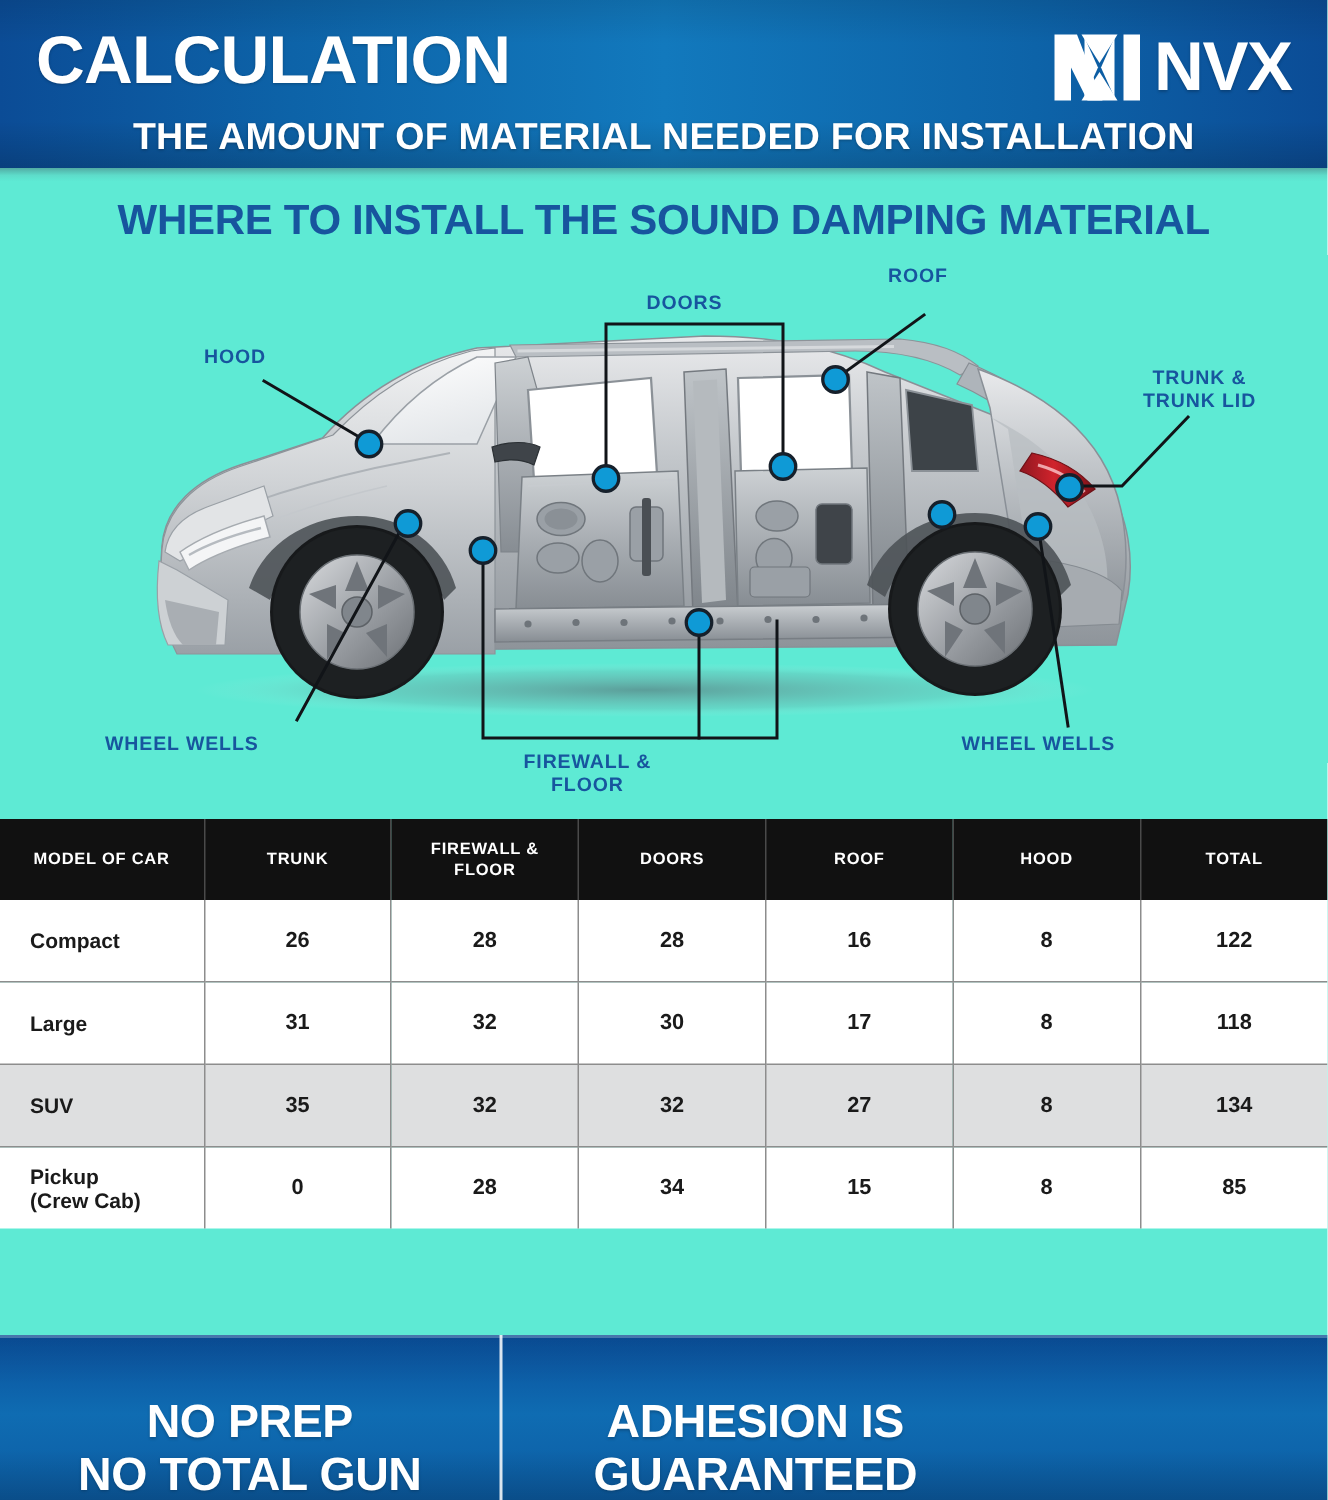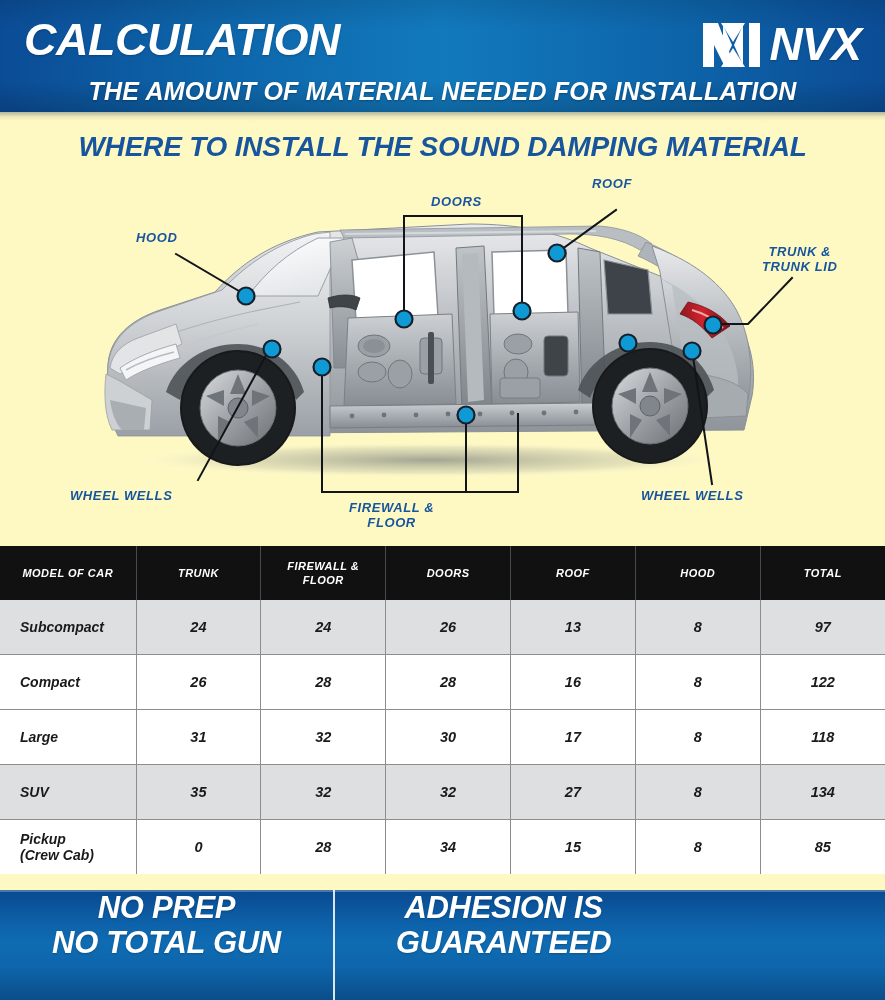--- a/index.html
+++ b/index.html
@@ -1,21 +1,21 @@
 <!DOCTYPE html>
 <html><head>
 <meta charset="utf-8">
 <style>
   html,body{margin:0;padding:0;background:#fff;}
   body{
     width:885px;height:1000px;overflow:hidden;
     font-family:"Liberation Sans", sans-serif;
     -webkit-font-smoothing:antialiased;
   }
-  .page{position:relative;width:885px;height:1000px;background:#fef9c3;font-style:italic;}
+  .page{position:relative;width:885px;height:1000px;background:#5eead4;}
 
   
   .header{
     position:relative;width:885px;height:112px;
     background:
       linear-gradient(180deg, rgba(0,0,0,0.10) 0%, rgba(0,0,0,0.0) 26%, rgba(0,0,0,0.0) 72%, rgba(0,0,0,0.17) 100%),
       linear-gradient(90deg,#0b4c96 0%,#0d63a8 22%,#1279bd 50%,#0d63a8 78%,#0b4c96 100%);
     overflow:hidden;
   }
   .header-top{
@@ -94,21 +94,21 @@
 
   
   .footer{
     position:absolute;left:0;top:890px;width:885px;height:110px;
     display:flex;
     background:
       linear-gradient(180deg, rgba(0,0,0,0.07) 0%, rgba(0,0,0,0) 30%, rgba(0,0,0,0) 70%, rgba(0,0,0,0.16) 100%),
       linear-gradient(180deg,#0a4f9b 0%,#0f6cb2 48%,#0c5ca3 100%);
   }
   .fpanel{
-    flex:0 0 auto;display:flex;align-items:flex-start;justify-content:center;
+    flex:0 0 auto;display:flex;align-items:flex-end;justify-content:center;
     color:#ffffff;font-weight:bold;text-align:center;
     font-size:31px;line-height:35px;letter-spacing:-0.3px;
     position:relative;
     text-shadow:0 1px 2px rgba(0,0,0,0.22);
   }
   .fpanel.p1{width:333px;}
   .fpanel.p2{width:215px;}
   .fpanel.p3{width:337px;}
   .fdiv{width:0;border-left:1.5px solid rgba(255,255,255,0.85);height:110px;}
   .footer-top-line{
@@ -380,29 +380,20 @@
             <div>FIREWALL &amp;</div>
             <div>FLOOR</div>
           </th>
           <th>DOORS</th>
           <th>ROOF</th>
           <th>HOOD</th>
           <th>TOTAL</th>
         </tr>
       </thead>
       <tbody>
-        <tr class="alt">
-          <td class="model">Subcompact</td>
-          <td>24</td>
-          <td>24</td>
-          <td>26</td>
-          <td>13</td>
-          <td>8</td>
-          <td>97</td>
-        </tr>
         <tr class="plain">
           <td class="model">Compact</td>
           <td>26</td>
           <td>28</td>
           <td>28</td>
           <td>16</td>
           <td>8</td>
           <td>122</td>
         </tr>
         <tr class="plain">

